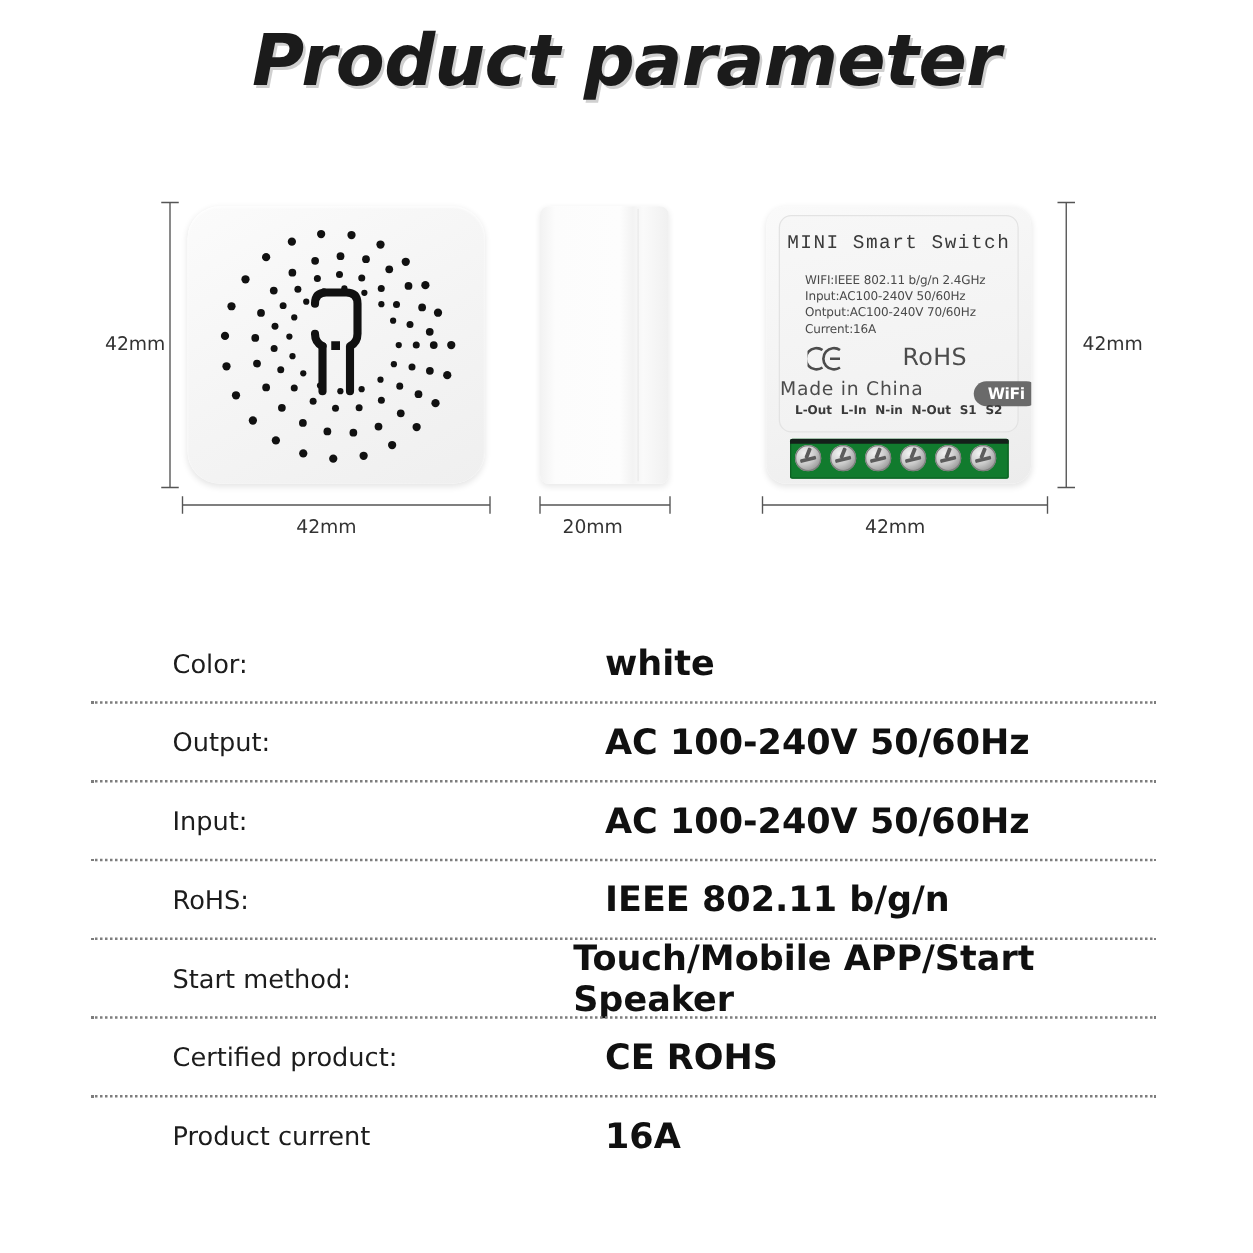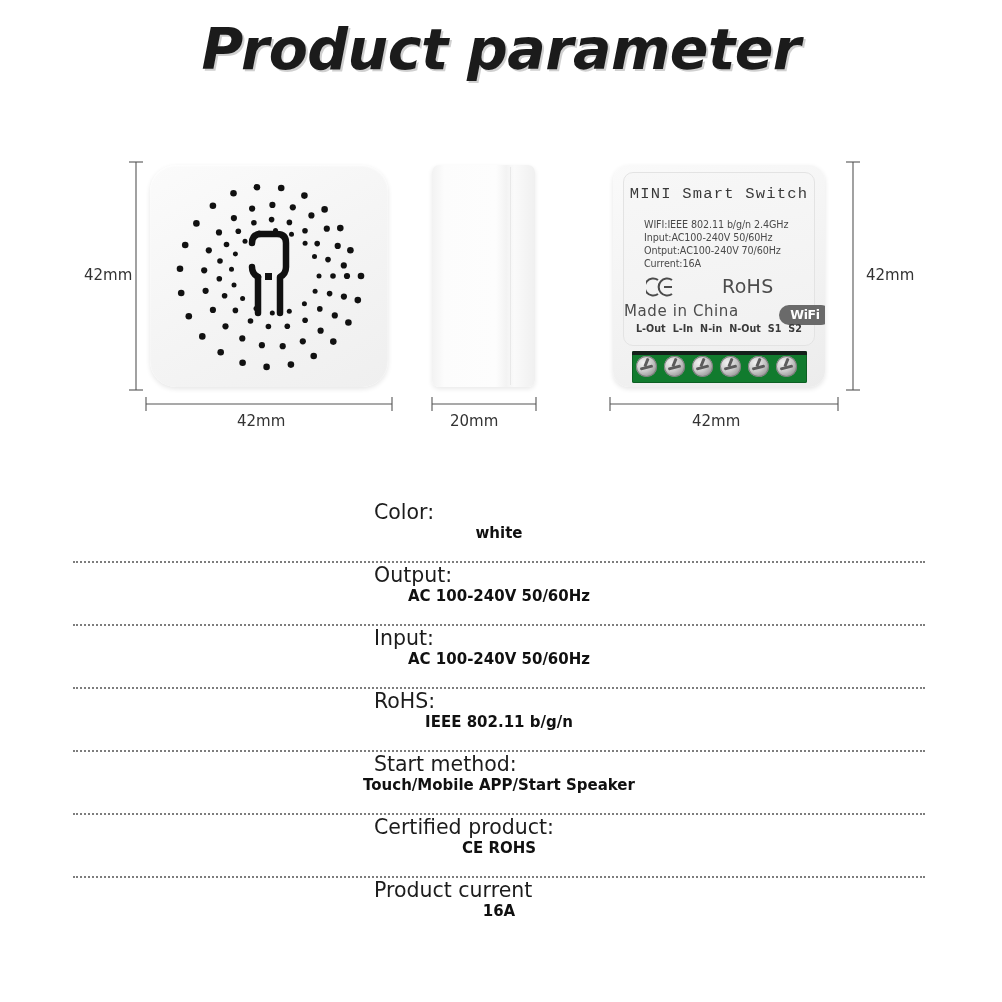--- a/index.html
+++ b/index.html
@@ -204,37 +204,37 @@
     position: absolute;
     left: 73px;
     top: 500px;
     width: 852px;
   }
   .spec-row {
     position: relative;
     height: 61px;
     display: flex;
     align-items: center;
-    flex-direction: column;
   }
   .spec-row + .spec-row { border-top: 2px dotted #7d7d7d; }
   .row-label {
     width: 380px;
     padding-left: 65px;
     box-sizing: border-box;
     font-family:"DejaVu Sans", sans-serif;
     font-size: 20.5px;
     font-weight: normal;
     color: #1c1c1c;
   }
   .row-value {
     font-family:"DejaVu Sans", sans-serif;
-    font-size: 15px;
+    font-size: 28px;
     font-weight: bold;
     color: #101010;
+    margin-left: 31px;
   }
 </style>
 </head>
 <body>
 
 <div id="page-title">Product parameter</div>
 
 <div id="products">
 
   <svg class="dim-svg" style="left:128px; top:18px;" width="16" height="236" viewBox="0 0 16 236">

